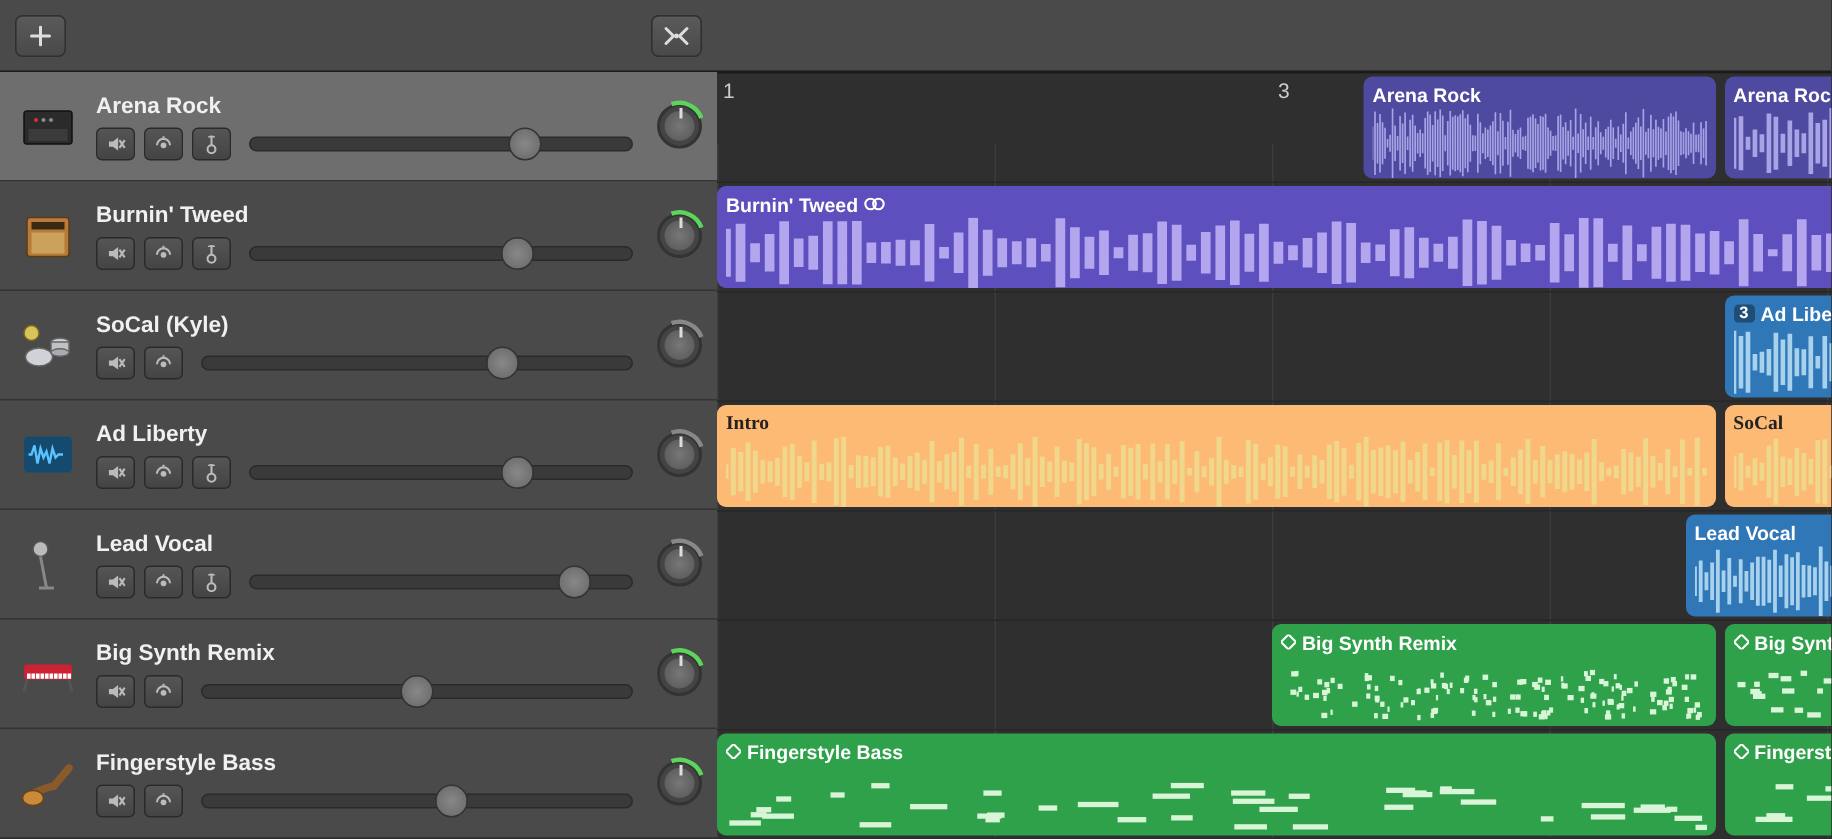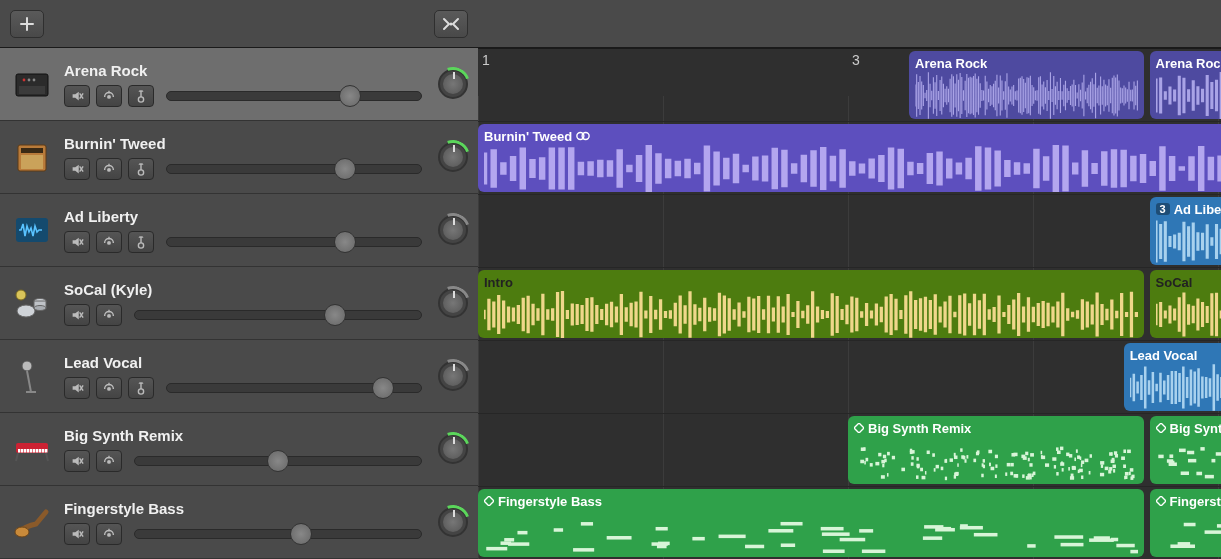--- a/index.html
+++ b/index.html
@@ -200,21 +200,21 @@
 .region .wave {
   flex: 1;
   position: relative;
   overflow: hidden;
 }
 .region .wave svg { position: absolute; inset:0; width:100%; height:100%; }
 
 .purple  { background: #4e4aa0; }
 .purple2 { background: #5d4fbe; }
 .blue    { background: #2f77b6; }
-.yellow  { background: #4d7c0f; color:#222; }
+.yellow  { background: #fdba74; color:#222;font-family:Liberation Serif, serif; }
 .green   { background: #2fa14a; } .green .midi-note { fill: #d8f5d8; }
 
 .loop-icon { display:inline-flex; }
 .diamond-icon { display:inline-flex; width:10px; height:10px; }
 </style>
 </head>
 <body>
 
 <div class="toolbar">
   <div class="left-tools">
@@ -315,80 +315,80 @@
         <div class="pan-knob" style="--arc: #5bd65b;">
           <div class="ring"></div>
           <div class="arc"></div>
           <div class="inner"></div>
           <div class="tick"></div>
         </div>
       </div>
       <div class="track-row">
         <div class="track-icon">
           <svg width="40" height="40" viewBox="0 0 40 40">
-            <rect x="4" y="8" width="32" height="24" rx="3" fill="#144a6e"></rect>
-            <path d="M7 20h2l2-6 2 12 2-10 2 6 2-4 2 8 2-10 2 6 2-2h3" stroke="#59c2ff" stroke-width="1.6" fill="none"></path>
-          </svg>
-        </div>
-        <div class="track-content">
-          <div class="track-name">Ad Liberty</div>
-          <div class="track-controls">
-            <div class="mini-btn">
-              <svg viewBox="0 0 16 16">
-                <path fill="currentColor" d="M3 6h3l4-3v10l-4-3H3z"></path>
-                <path stroke="currentColor" stroke-width="1.6" d="M11 5l4 6M15 5l-4 6"></path>
-              </svg>
-            </div>
-            <div class="mini-btn">
-              <svg viewBox="0 0 16 16">
-                <path fill="none" stroke="currentColor" stroke-width="1.6" d="M3 9a5 5 0 0 1 10 0M8 2v3"></path>
-                <circle cx="8" cy="9" r="2.2" fill="currentColor"></circle>
-              </svg>
-            </div>
-            <div class="mini-btn">
-              <svg viewBox="0 0 16 16">
-                <circle cx="8" cy="12" r="3" fill="none" stroke="currentColor" stroke-width="1.6"></circle>
-                <path d="M8 9V3M6 3c0-1 4-1 4 0" stroke="currentColor" stroke-width="1.6" fill="none"></path>
-              </svg>
-            </div>
-            <div class="vol-slider">
-              <div class="vol-thumb" style="left: 70%;"></div>
-            </div>
-          </div>
-        </div>
-        <div class="pan-knob" style="--arc: #888;">
-          <div class="ring"></div>
-          <div class="arc"></div>
-          <div class="inner"></div>
-          <div class="tick"></div>
-        </div>
-      </div>
-      <div class="track-row">
-        <div class="track-icon">
-          <svg width="40" height="40" viewBox="0 0 40 40">
             <ellipse cx="14" cy="28" rx="9" ry="6" fill="#cfd3d8" stroke="#666"></ellipse>
             <ellipse cx="28" cy="18" rx="6" ry="2.5" fill="#cfd3d8" stroke="#666"></ellipse>
             <rect x="22" y="18" width="12" height="7" fill="#bfc3c8" stroke="#666"></rect>
             <ellipse cx="28" cy="25" rx="6" ry="2.5" fill="#a9adb2" stroke="#666"></ellipse>
             <circle cx="9" cy="12" r="5" fill="#d9c45a" stroke="#7a6a20"></circle>
           </svg>
         </div>
         <div class="track-content">
           <div class="track-name">SoCal (Kyle)</div>
           <div class="track-controls">
             <div class="mini-btn">
               <svg viewBox="0 0 16 16">
                 <path fill="currentColor" d="M3 6h3l4-3v10l-4-3H3z"></path>
                 <path stroke="currentColor" stroke-width="1.6" d="M11 5l4 6M15 5l-4 6"></path>
               </svg>
             </div>
             <div class="mini-btn">
               <svg viewBox="0 0 16 16">
                 <path fill="none" stroke="currentColor" stroke-width="1.6" d="M3 9a5 5 0 0 1 10 0M8 2v3"></path>
                 <circle cx="8" cy="9" r="2.2" fill="currentColor"></circle>
+              </svg>
+            </div>
+            <div class="vol-slider">
+              <div class="vol-thumb" style="left: 70%;"></div>
+            </div>
+          </div>
+        </div>
+        <div class="pan-knob" style="--arc: #888;">
+          <div class="ring"></div>
+          <div class="arc"></div>
+          <div class="inner"></div>
+          <div class="tick"></div>
+        </div>
+      </div>
+      <div class="track-row">
+        <div class="track-icon">
+          <svg width="40" height="40" viewBox="0 0 40 40">
+            <rect x="4" y="8" width="32" height="24" rx="3" fill="#144a6e"></rect>
+            <path d="M7 20h2l2-6 2 12 2-10 2 6 2-4 2 8 2-10 2 6 2-2h3" stroke="#59c2ff" stroke-width="1.6" fill="none"></path>
+          </svg>
+        </div>
+        <div class="track-content">
+          <div class="track-name">Ad Liberty</div>
+          <div class="track-controls">
+            <div class="mini-btn">
+              <svg viewBox="0 0 16 16">
+                <path fill="currentColor" d="M3 6h3l4-3v10l-4-3H3z"></path>
+                <path stroke="currentColor" stroke-width="1.6" d="M11 5l4 6M15 5l-4 6"></path>
+              </svg>
+            </div>
+            <div class="mini-btn">
+              <svg viewBox="0 0 16 16">
+                <path fill="none" stroke="currentColor" stroke-width="1.6" d="M3 9a5 5 0 0 1 10 0M8 2v3"></path>
+                <circle cx="8" cy="9" r="2.2" fill="currentColor"></circle>
+              </svg>
+            </div>
+            <div class="mini-btn">
+              <svg viewBox="0 0 16 16">
+                <circle cx="8" cy="12" r="3" fill="none" stroke="currentColor" stroke-width="1.6"></circle>
+                <path d="M8 9V3M6 3c0-1 4-1 4 0" stroke="currentColor" stroke-width="1.6" fill="none"></path>
               </svg>
             </div>
             <div class="vol-slider">
               <div class="vol-thumb" style="left: 70%;"></div>
             </div>
           </div>
         </div>
         <div class="pan-knob" style="--arc: #888;">
           <div class="ring"></div>
           <div class="arc"></div>

